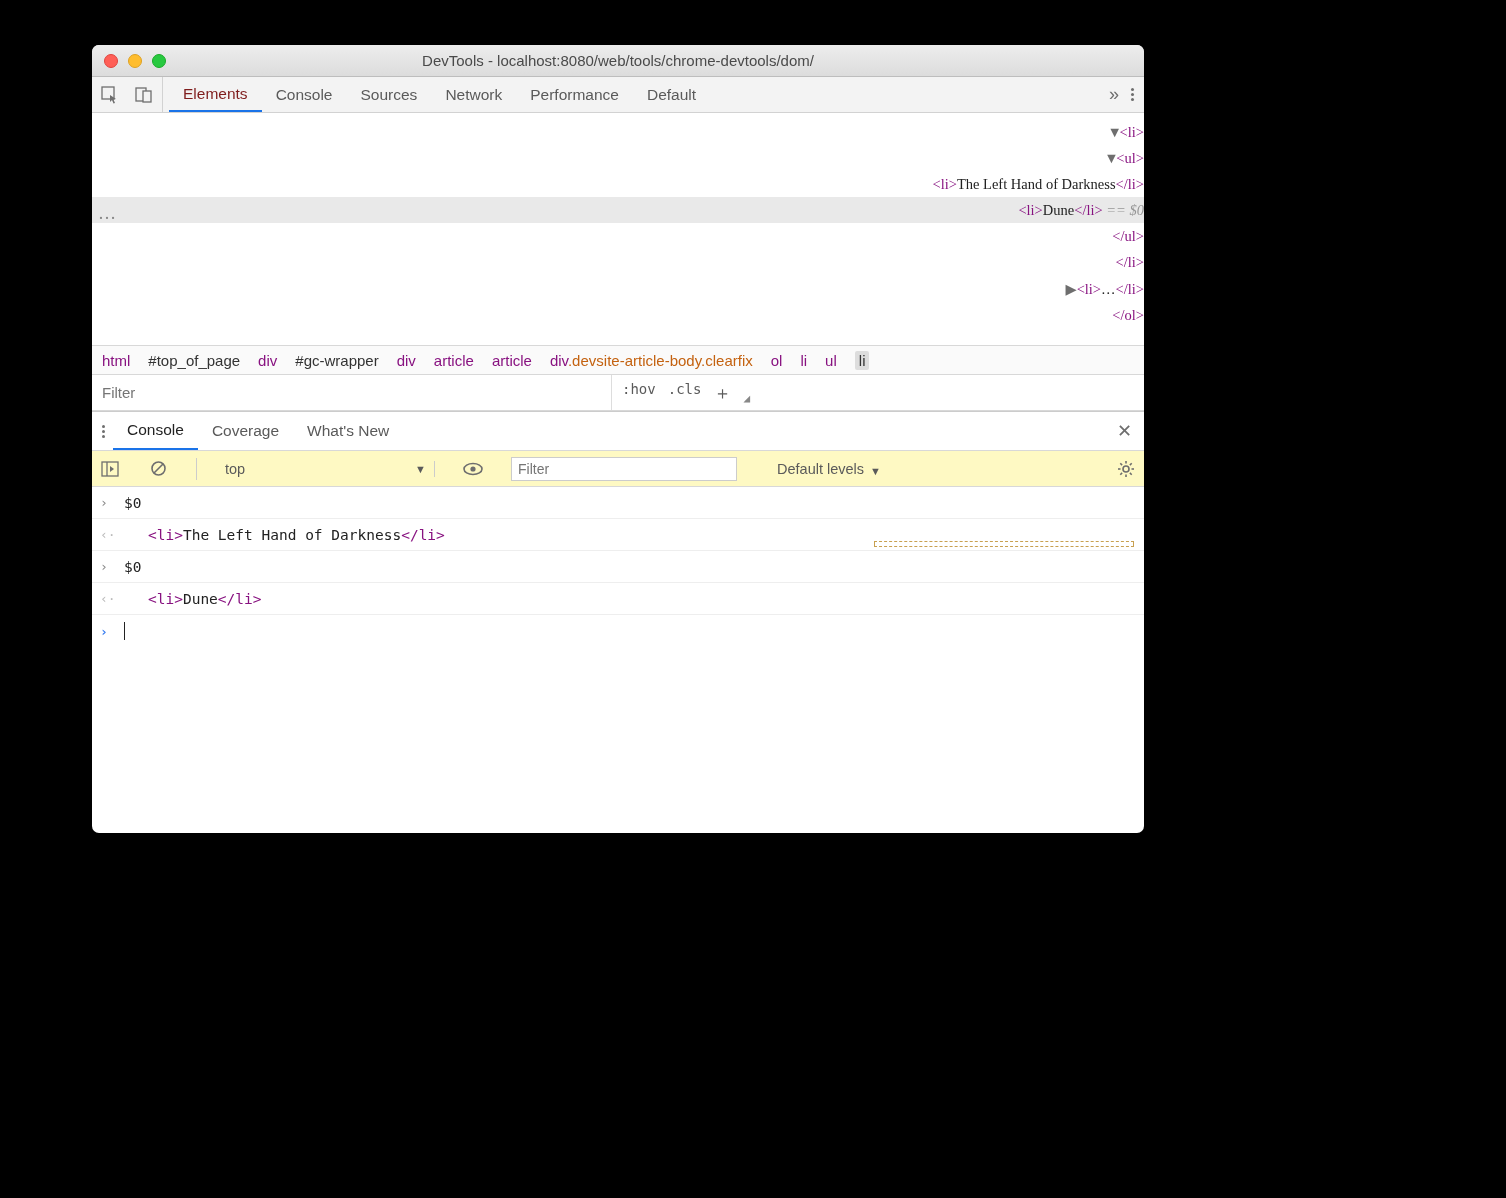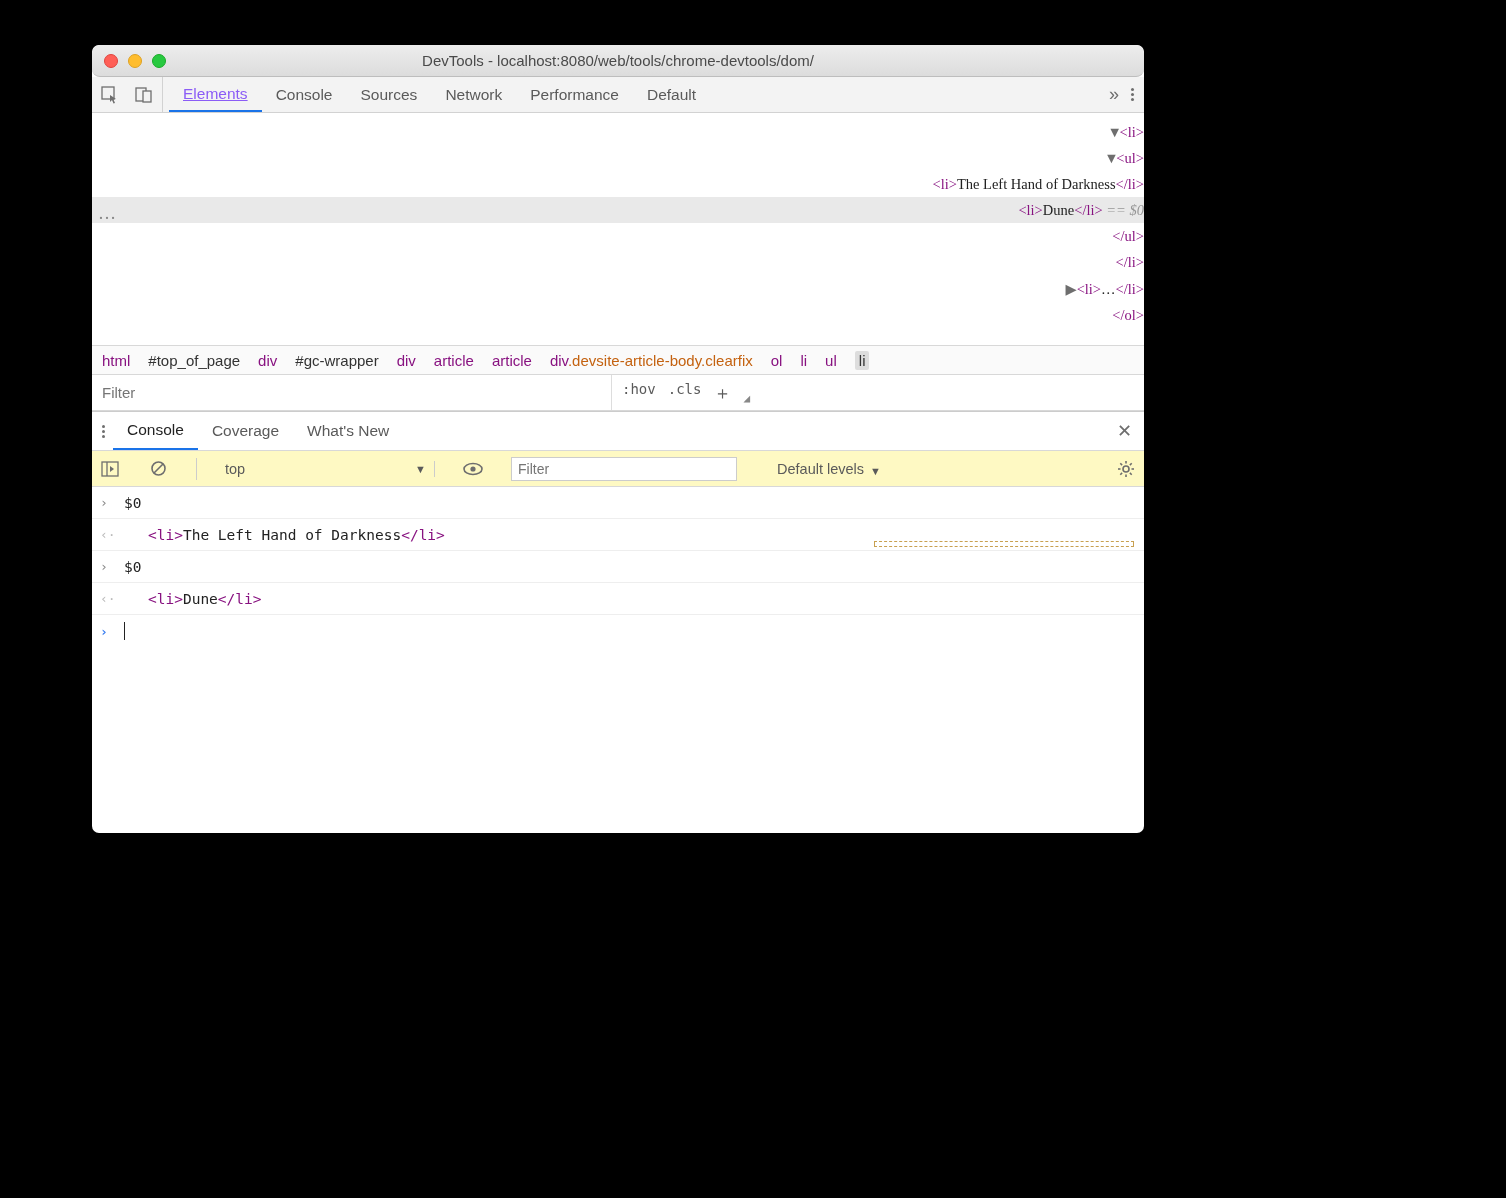--- a/index.html
+++ b/index.html
@@ -24,39 +24,38 @@
     display: flex;
     flex-direction: column;
   }
   .titlebar {
     height: 32px;
     background: linear-gradient(#ededed,#dcdcdc);
     border-bottom: 1px solid #bdbdbd;
     display: flex;
     align-items: center;
     position: relative;
-    border-radius: 8px;
   }
   .traffic { display: flex; gap: 10px; margin-left: 12px; }
   .dot { width: 14px; height: 14px; border-radius: 50%; }
   .dot.red { background: #ff5f57; border:1px solid #e0443e; }
   .dot.yellow { background: #ffbd2e; border:1px solid #dea123; }
   .dot.green { background: #28c940; border:1px solid #1aab29; }
   .title { position:absolute; left:0; right:0; text-align:center; color:#4a4a4a; font-size:15px; pointer-events:none;}
   .toolbar {
     height: 36px;
     border-bottom: 1px solid #d2d2d2;
     display:flex; align-items:center;
     background:#f3f3f3;
   }
   .tb-left { display:flex; align-items:center; padding:0 8px; gap:14px; border-right:1px solid #d2d2d2; height:100%;}
   .icon-btn { width:20px; height:20px; display:flex; align-items:center; justify-content:center; color:#6e6e6e; cursor:pointer;}
   .tabs { display:flex; height:100%; align-items:stretch; margin-left:6px; flex:1;}
   .tab { padding:0 14px; display:flex; align-items:center; color:#5a5a5a; cursor:pointer; font-size:15.5px;}
-  .tab.active { color:#8b5cf6; border-bottom:2px solid #1a73e8;text-decoration:underline;}
+  .tab.active { color:#7f1d1d; border-bottom:2px solid #1a73e8;}
   .tb-right { display:flex; align-items:center; gap:12px; padding:0 10px;}
   .chevrons { font-size:18px; color:#6e6e6e;}
   .menu-dots { display:flex; flex-direction:column; gap:2px;}
   .menu-dots span{width:3px;height:3px;border-radius:50%;background:#6e6e6e;display:block;}
   .dom-panel {
     font-family: Liberation Serif, serif;
     font-size:14.5px;
     line-height:1.8;
     padding: 6px 0 0 0;
     overflow:hidden;

